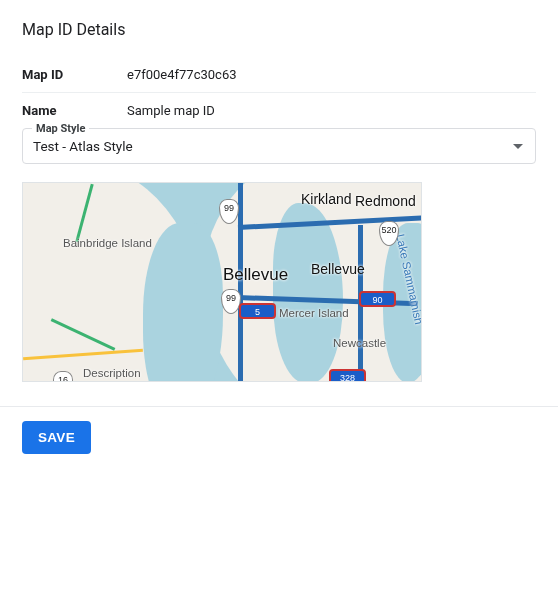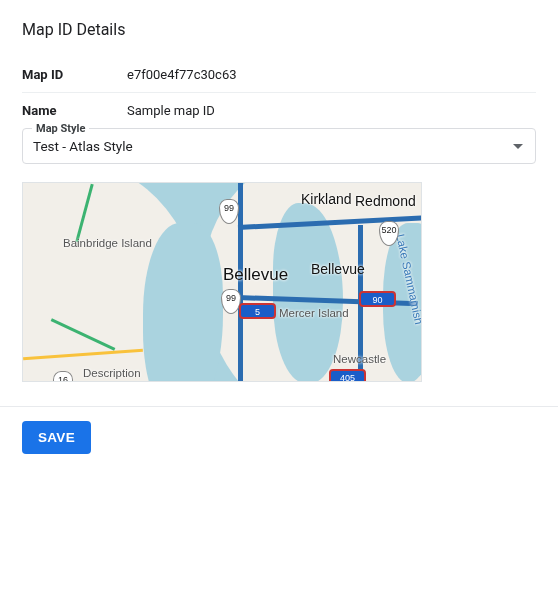--- a/index.html
+++ b/index.html
@@ -207,31 +207,31 @@
     <div class="road-b v1"></div>
     <div class="road-b h1"></div>
     <div class="road-b h2"></div>
     <div class="road-b v2"></div>
 
     <span class="city big" style="left:200px; top:82px;">Bellevue</span>
     <span class="city" style="left:288px; top:78px;">Bellevue</span>
     <span class="city" style="left:278px; top:8px;">Kirkland</span>
     <span class="city" style="left:332px; top:10px;">Redmond</span>
     <span class="city small" style="left:256px; top:124px;">Mercer Island</span>
-    <span class="city small" style="left:310px; top:154px;margin-top:16px;">Newcastle</span>
+    <span class="city small" style="left:310px; top:154px;">Newcastle</span>
     <span class="city small" style="left:40px; top:54px;text-align:center;">Bainbridge Island</span>
     <span class="city small" style="left:60px; top:184px;">Description</span>
     <span class="city small" style="left:383px; top:50px; color:#3a7ab8; transform:rotate(78deg); transform-origin:left top;">Lake Sammamish</span>
 
     <span class="shield" style="left:196px; top:16px;">99</span>
     <span class="shield" style="left:198px; top:106px;">99</span>
     <span class="shield" style="left:356px; top:38px;">520</span>
     <span class="shield" style="left:30px; top:188px;">16</span>
     <span class="shield blue" style="left:216px; top:120px;">5</span>
     <span class="shield blue" style="left:336px; top:108px;">90</span>
-    <span class="shield blue" style="left:306px; top:186px;">405</span>
+    <span class="shield blue" style="left:306px; top:186px;">328</span>
   </div>
 
 </div>
 
 <div class="footer">
   <button class="btn-save">SAVE</button>
 </div>
 
 </body></html>

